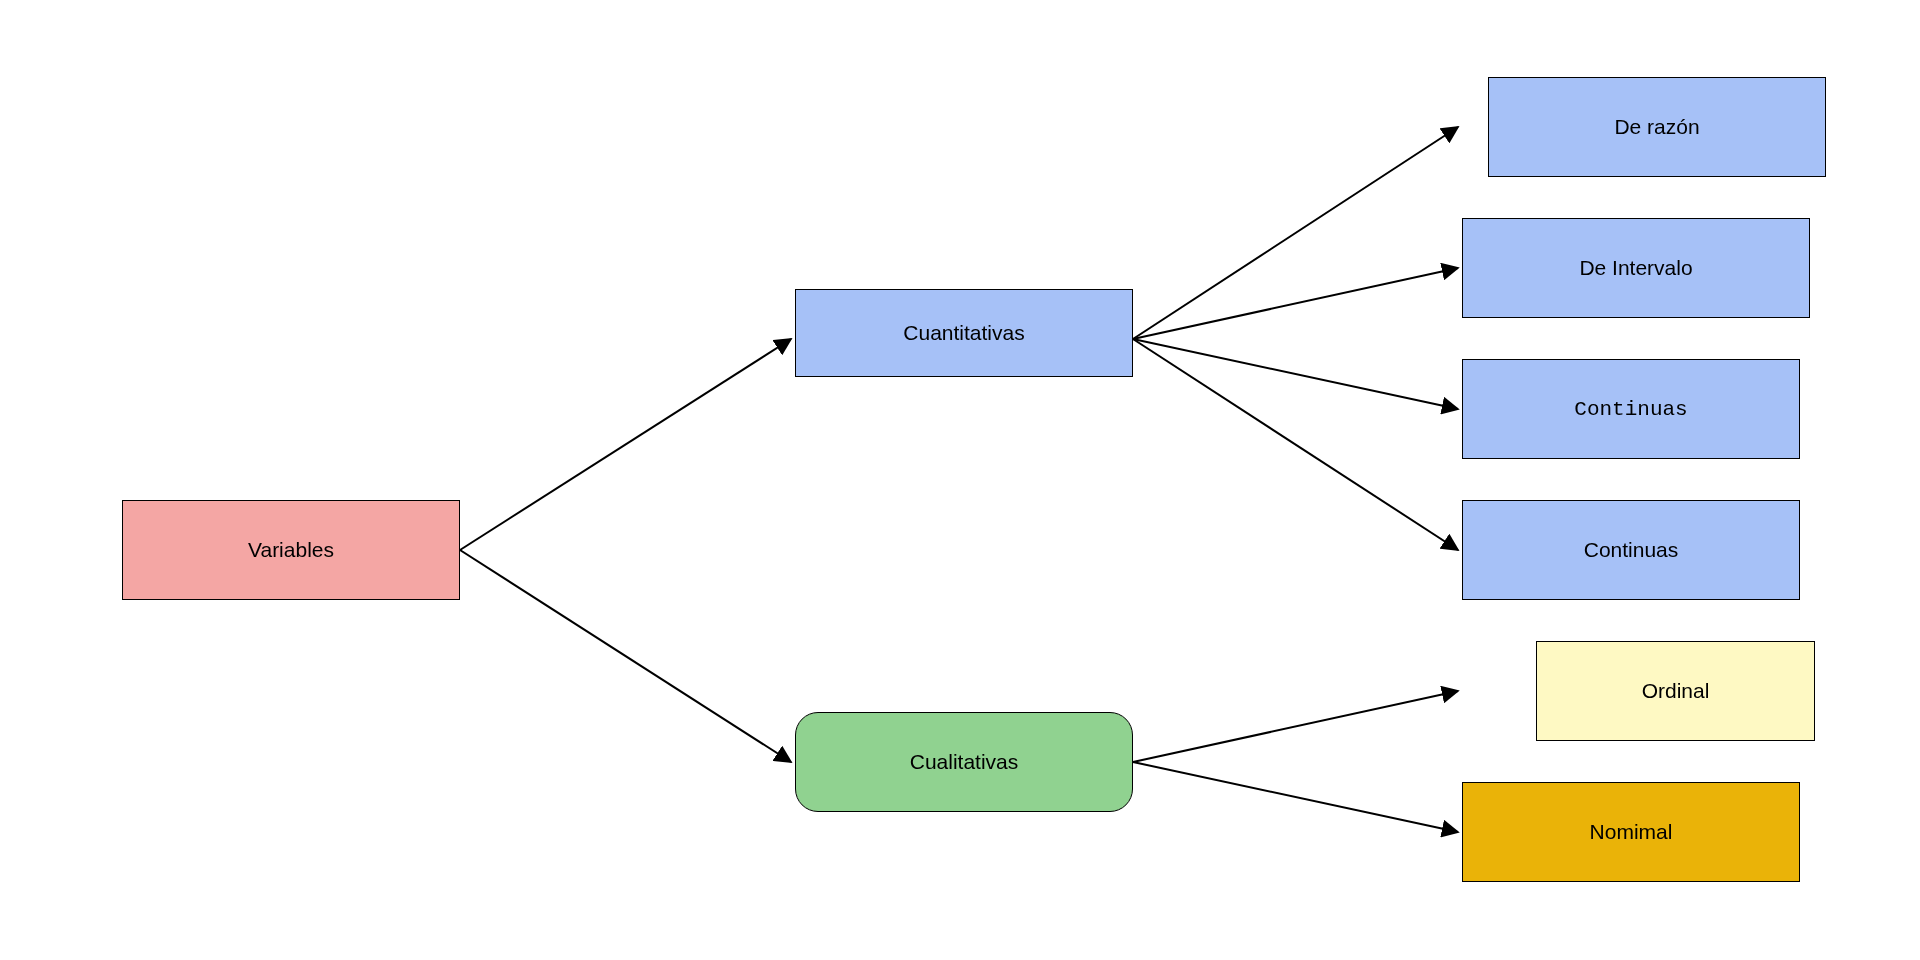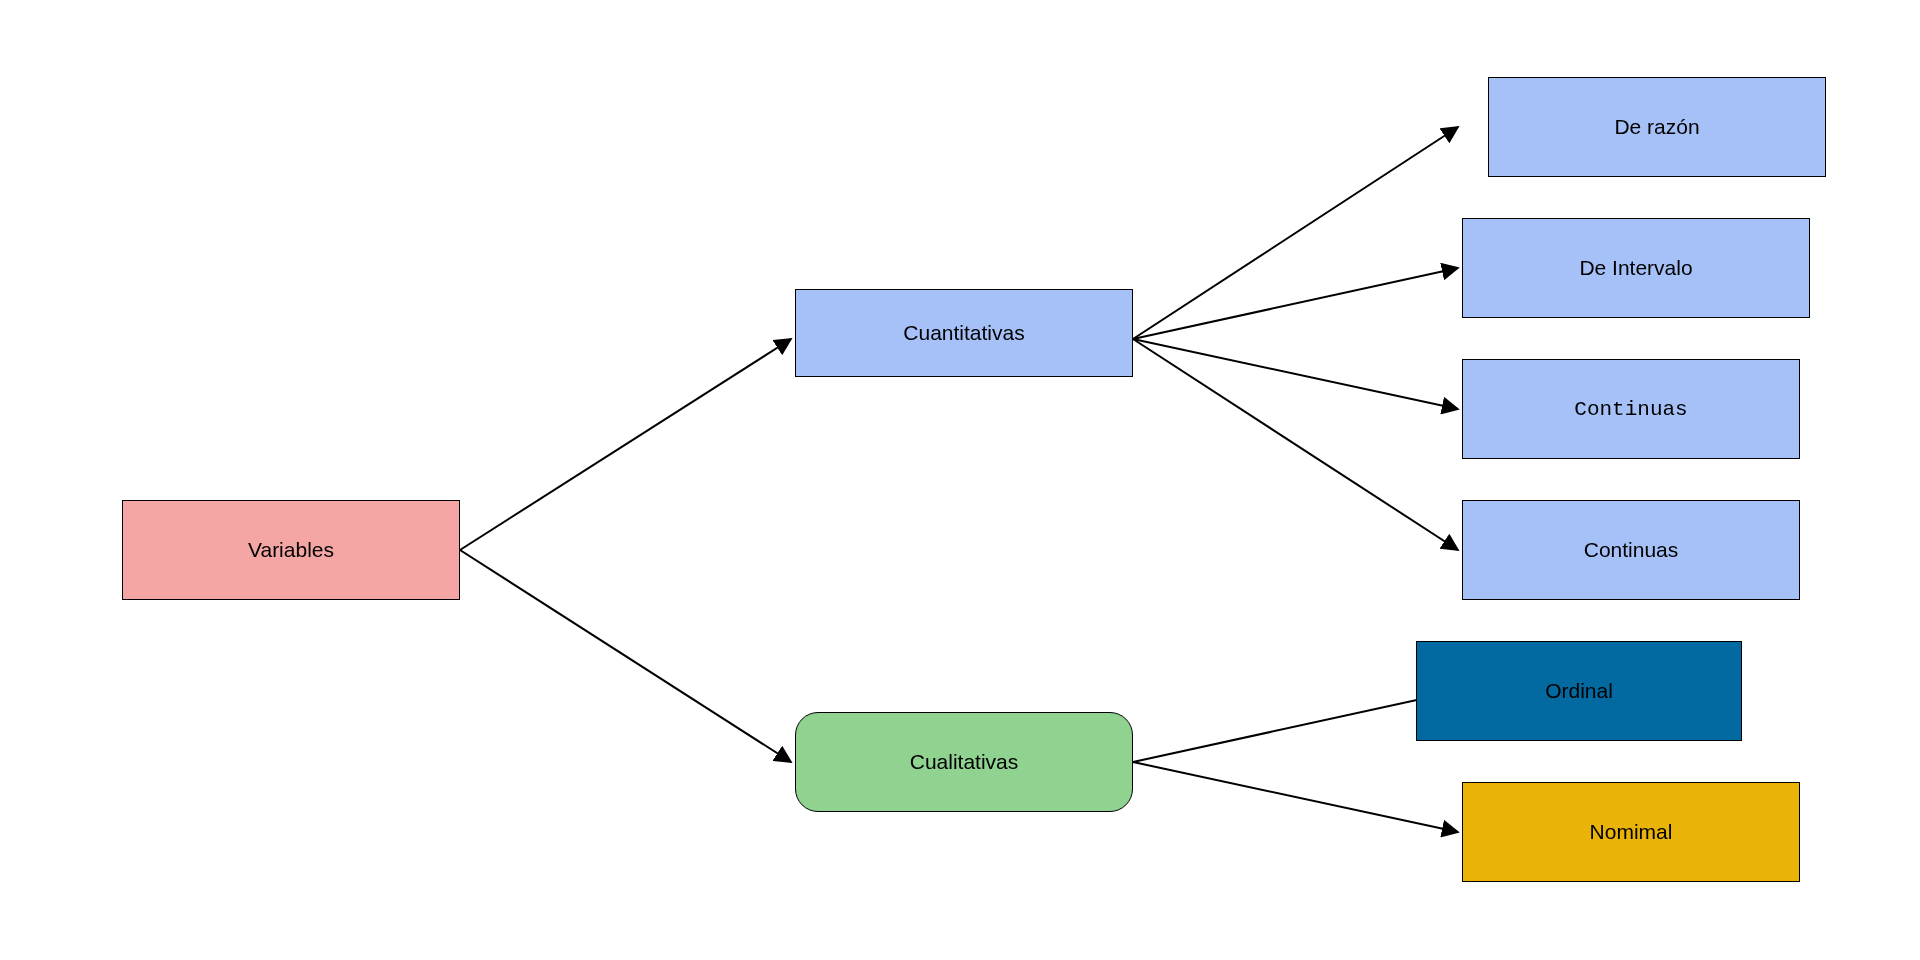--- a/index.html
+++ b/index.html
@@ -72,20 +72,20 @@
       </div>
       <div class="node" style="left: 1462px; top: 218px; width: 348px; height: 100px; background: rgb(166, 193, 247); border-color: rgb(0, 0, 0);">
         <span>De Intervalo</span>
       </div>
       <div class="node" style="left: 1462px; top: 359px; width: 338px; height: 100px; background: rgb(166, 193, 247); border-color: rgb(0, 0, 0); font-family: Liberation Mono, monospace;">
         <span>Continuas</span>
       </div>
       <div class="node" style="left: 1462px; top: 500px; width: 338px; height: 100px; background: rgb(166, 193, 247); border-color: rgb(0, 0, 0);">
         <span>Continuas</span>
       </div>
-      <div class="node" style="left: 1416px; top: 641px; width: 326px; height: 100px; background: #0369a1; border-color: rgb(0, 0, 0);">
+      <div class="node" style="left: 1536px; top: 641px; width: 279px; height: 100px; background: #fef9c3; border-color: rgb(0, 0, 0);">
         <span>Ordinal</span>
       </div>
       <div class="node" style="left: 1462px; top: 782px; width: 338px; height: 100px; background: #eab308; border-color: rgb(0, 0, 0);">
         <span>Nomimal</span>
       </div>
     </div>
 </div>
 
 </body></html>

